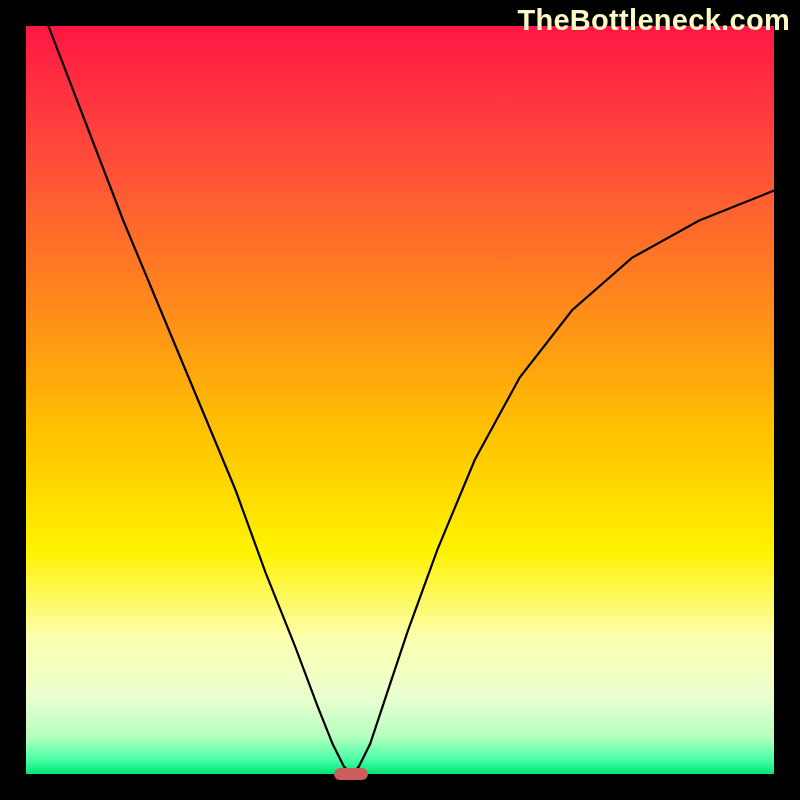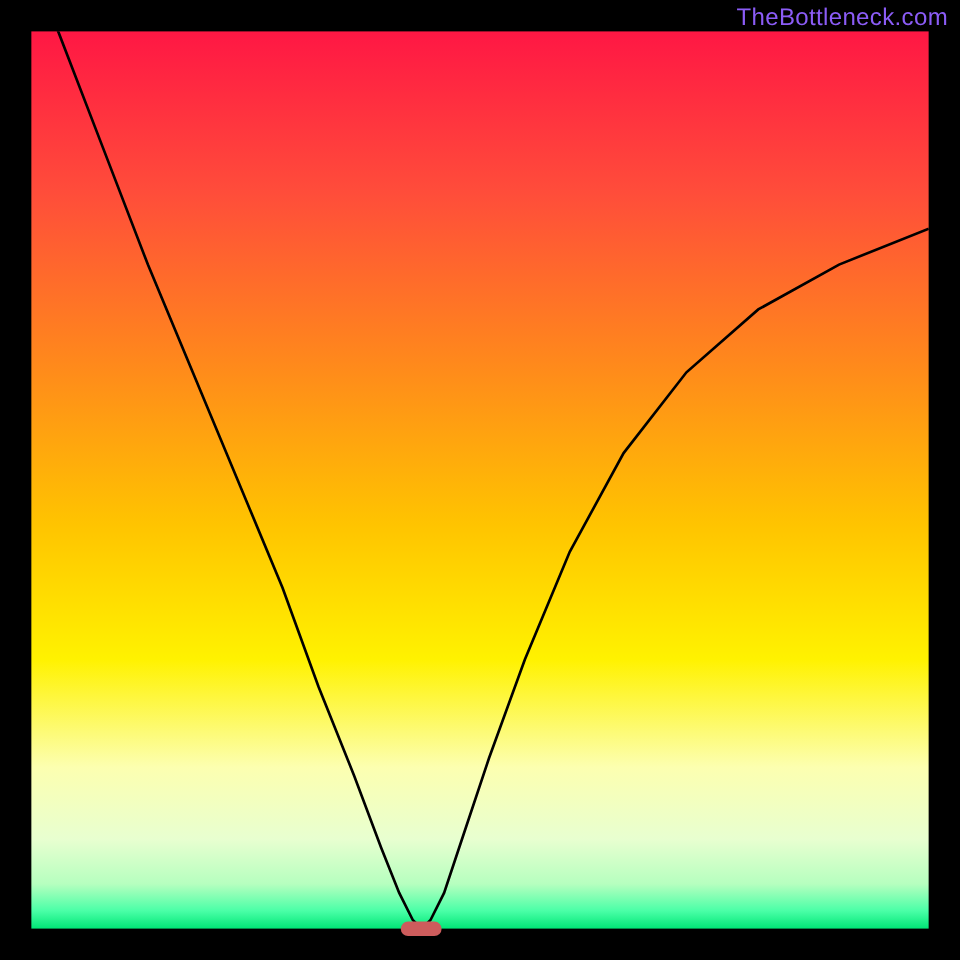--- a/index.html
+++ b/index.html
@@ -30,23 +30,23 @@
     position: absolute;
     top: 0;
     left: 0;
     width: 100%;
     height: 100%;
   }
   .watermark {
     position: absolute;
     top: 4px;
     right: 10px;
-    color: #8b5cf6;
-    font-size: 20px;
-    font-weight: 400;
+    color: #fef9c3;
+    font-size: 29px;
+    font-weight: 700;
     letter-spacing: 0.3px;
   }
   .marker {
     position: absolute;
     background: #cd5c5c;
     border-radius: 6px;
   }
 </style>
 </head>
 <body>

